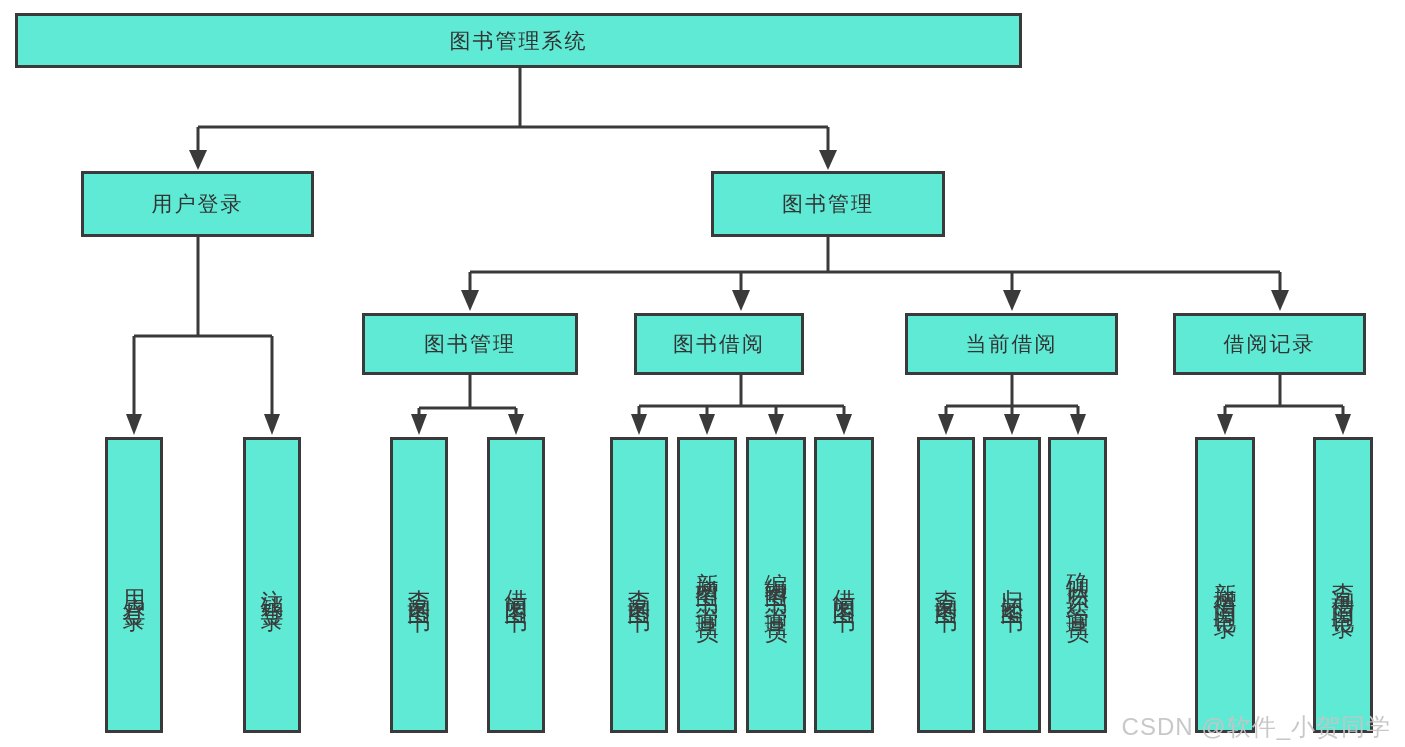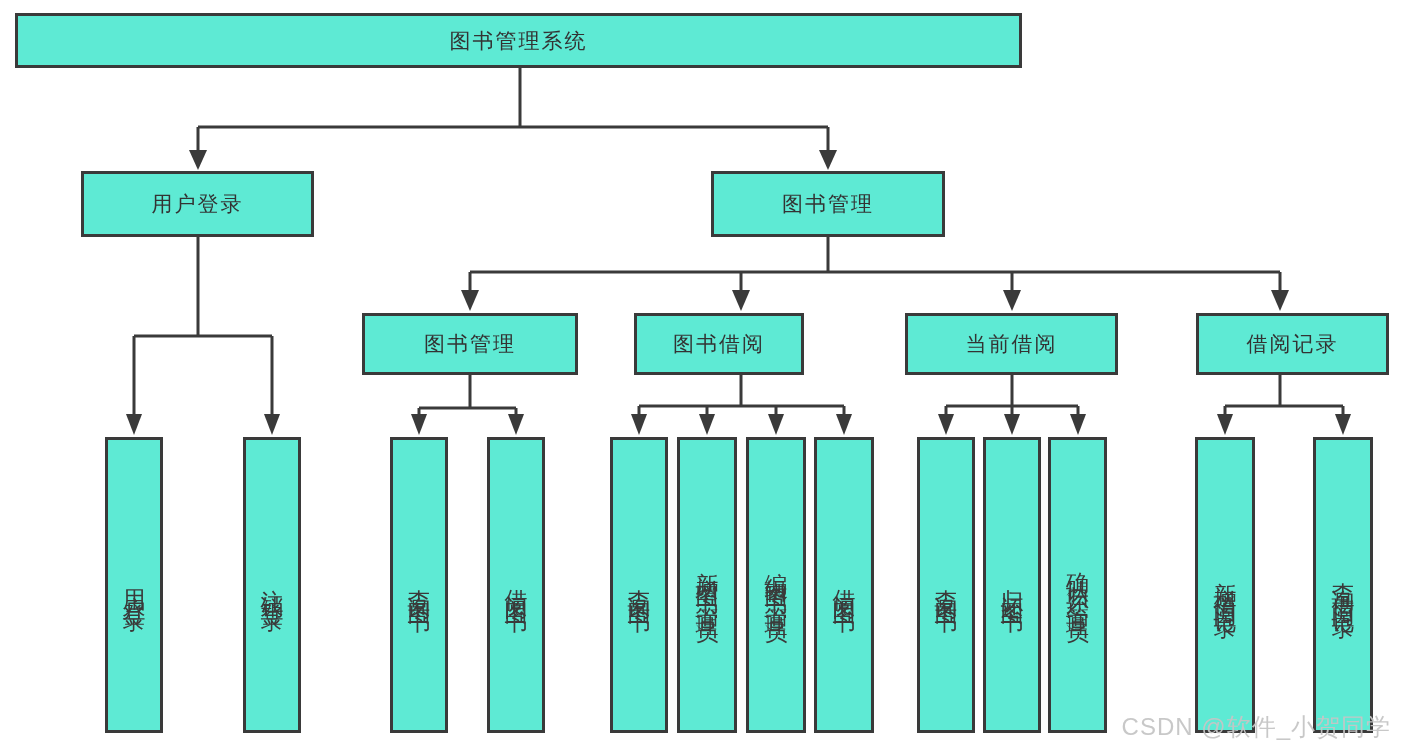--- a/index.html
+++ b/index.html
@@ -121,21 +121,21 @@
 
   <div class="node" style="left:362px; top:313px; width:216px; height:62px;">
     <span>图书管理</span>
   </div>
   <div class="node" style="left:634px; top:313px; width:170px; height:62px;">
     <span>图书借阅</span>
   </div>
   <div class="node" style="left:905px; top:313px; width:213px; height:62px;">
     <span>当前借阅</span>
   </div>
-  <div class="node" style="left:1173px; top:313px; width:193px; height:62px;margin-left:23px;">
+  <div class="node" style="left:1173px; top:313px; width:193px; height:62px;">
     <span>借阅记录</span>
   </div>
 
   <div class="node leaf" style="left:105px; top:437px; width:58px; height:296px;">
     <span class="vtext">用户登录</span>
   </div>
   <div class="node leaf" style="left:243px; top:437px; width:58px; height:296px;">
     <span class="vtext">注销登录</span>
   </div>
 

